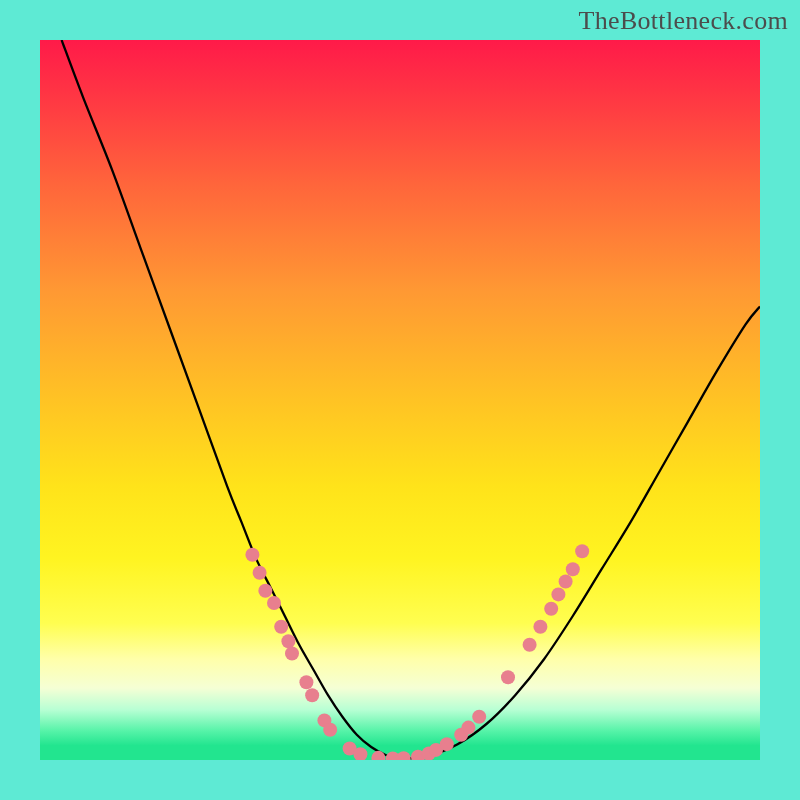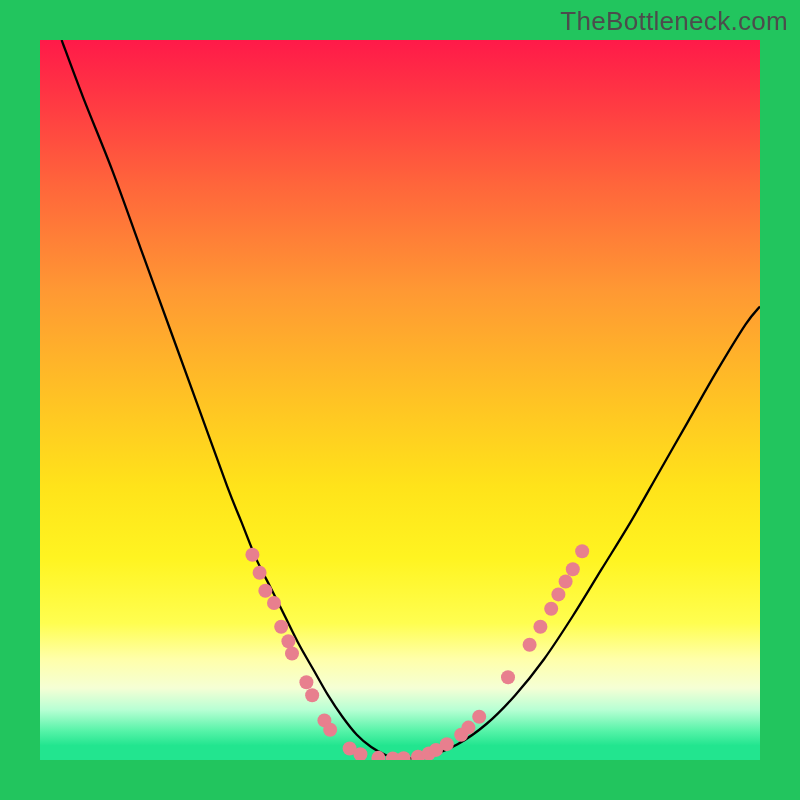--- a/index.html
+++ b/index.html
@@ -6,23 +6,24 @@
     margin: 0;
     padding: 0;
     width: 800px;
     height: 800px;
     overflow: hidden;
     font-family: Arial, Helvetica, sans-serif;
   }
   .frame {
     width: 800px;
     height: 800px;
-    background: #22c55e;
+    background: #5eead4;
     position: relative;
     box-sizing: border-box;
+    font-family: Liberation Serif, serif;
   }
   .watermark {
     position: absolute;
     top: 6px;
     right: 12px;
     font-size: 26px;
     font-weight: 400;
     color: #4c4c4c;
     letter-spacing: 0.3px;
     z-index: 10;

